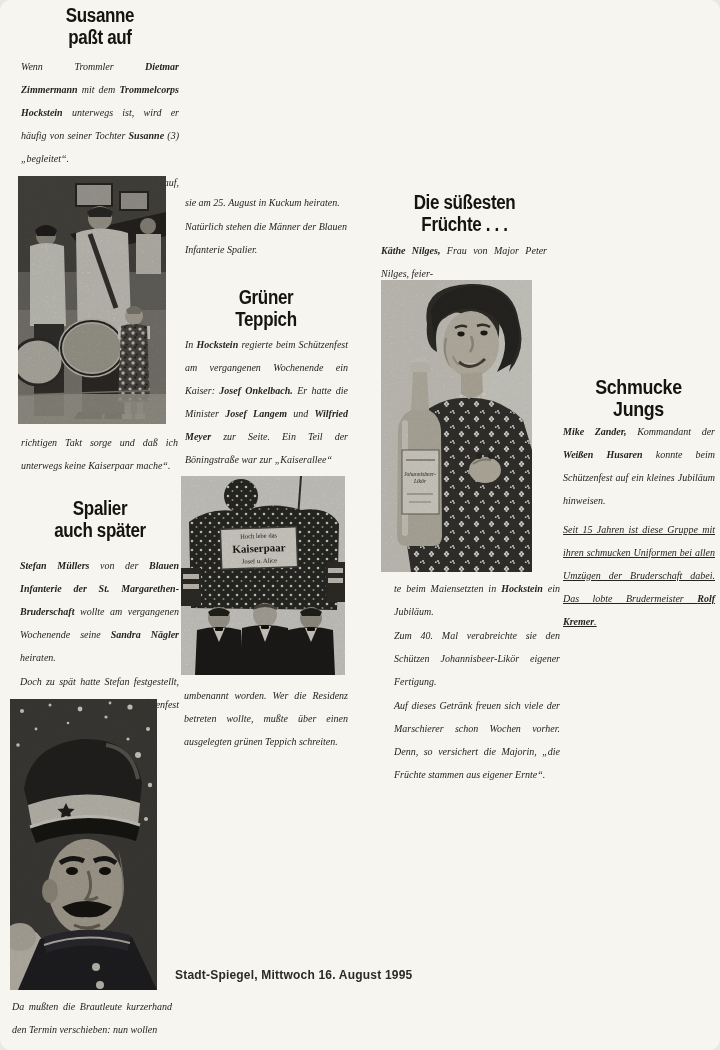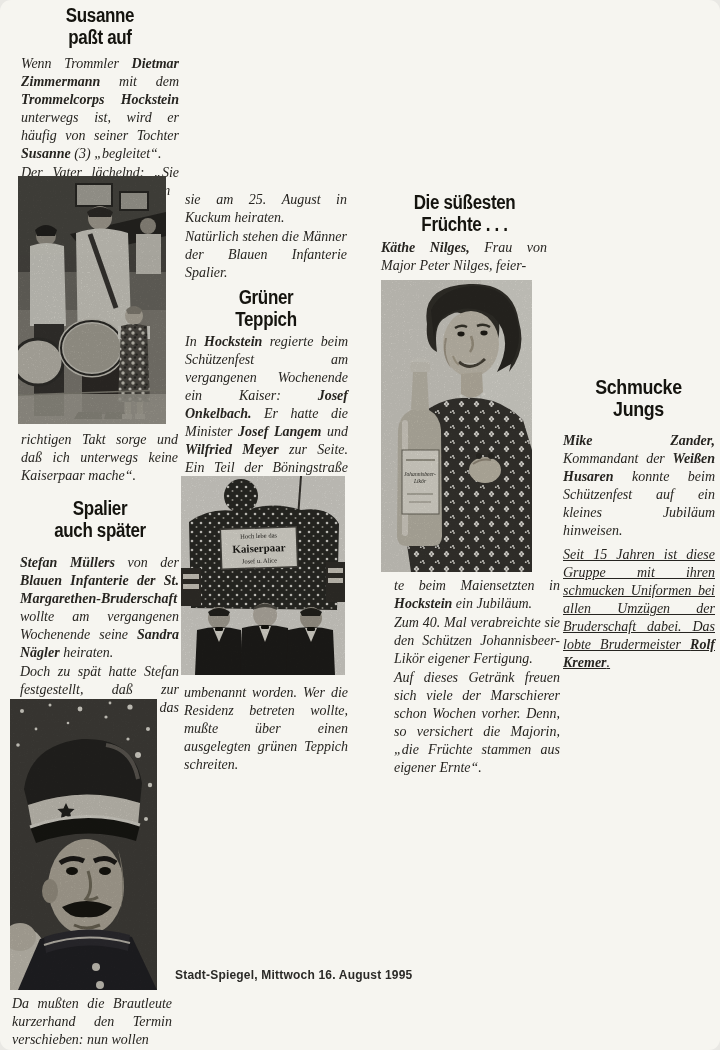--- a/index.html
+++ b/index.html
@@ -20,23 +20,23 @@
     white-space:pre-line;
     font-size:20px;
     line-height:22px;
     letter-spacing:-0.4px;
     transform:scaleX(0.85);
     transform-origin:50% 0;
     margin:0;
   }
   .headline.single{font-size:21px;}
   .body{
-    font-size:14px;
+    font-size:10px;
     font-style:italic;
-    line-height:18px;
+    line-height:23px;
     text-align:justify;
   }
   .body p{margin:0;}
   .body p + p{margin-top:1px;}
   .body p.gap{margin-top:6px;text-decoration:underline;}
   .body b{font-weight:700;}
   figure{margin:0;padding:0;}
   figure svg{display:block;}
   .footer{
     font-family:"Liberation Sans", sans-serif;
@@ -337,21 +337,21 @@
   </figure>
 
   <div class="body abs" style="left:394px;top:577px;width:166px;">
     <p>te beim Maiensetzten in <b>Hockstein</b> ein Jubiläum.</p>
     <p>Zum 40. Mal verabreichte sie den Schützen Johannisbeer-Likör eigener Fertigung.</p>
     <p>Auf dieses Getränk freuen sich viele der Marschierer schon Wochen vorher. Denn, so versichert die Majorin, „die Früchte stammen aus eigener Ernte“.</p>
   </div>
 
   <article class="abs" style="left:562px;top:376px;width:153px;">
     <h2 class="headline single" style="width:153px;">Schmucke Jungs</h2>
-    <div class="body" style="width:152px;margin-top:12px;margin-left:1px;">
+    <div class="body" style="width:152px;margin-top:0;margin-left:1px;">
       <p><b>Mike Zander,</b> Kommandant der <b>Weißen Husaren</b> konnte beim Schützenfest auf ein kleines Jubiläum hinweisen.</p>
       <p class="gap">Seit 15 Jahren ist diese Gruppe mit ihren schmucken Uniformen bei allen Umzügen der Bruderschaft dabei. Das lobte Brudermeister <b>Rolf Kremer</b>.</p>
     </div>
   </article>
 
   <div class="footer abs" style="left:175px;top:968px;">Stadt-Spiegel, Mittwoch 16. August 1995</div>
 
 </div>
 
 </body></html>

